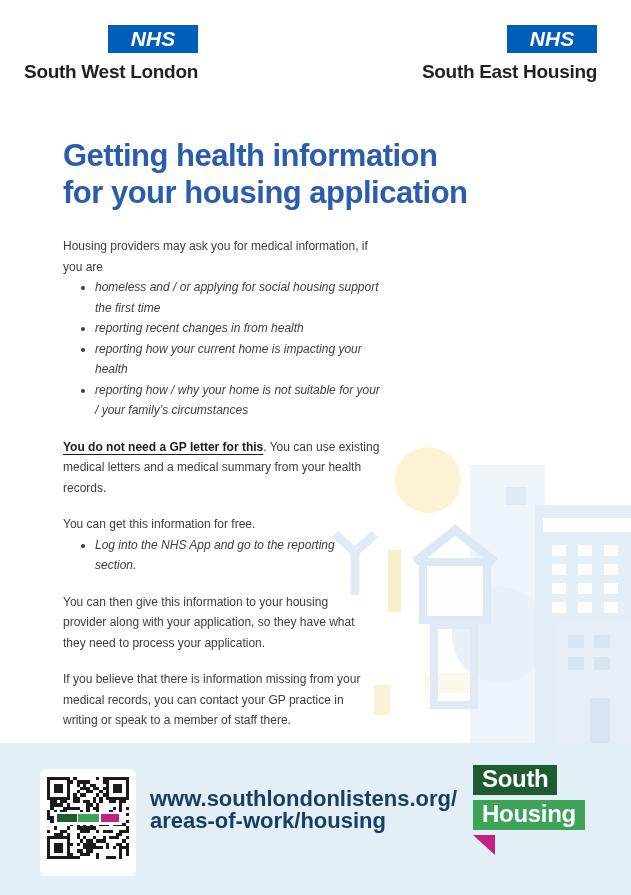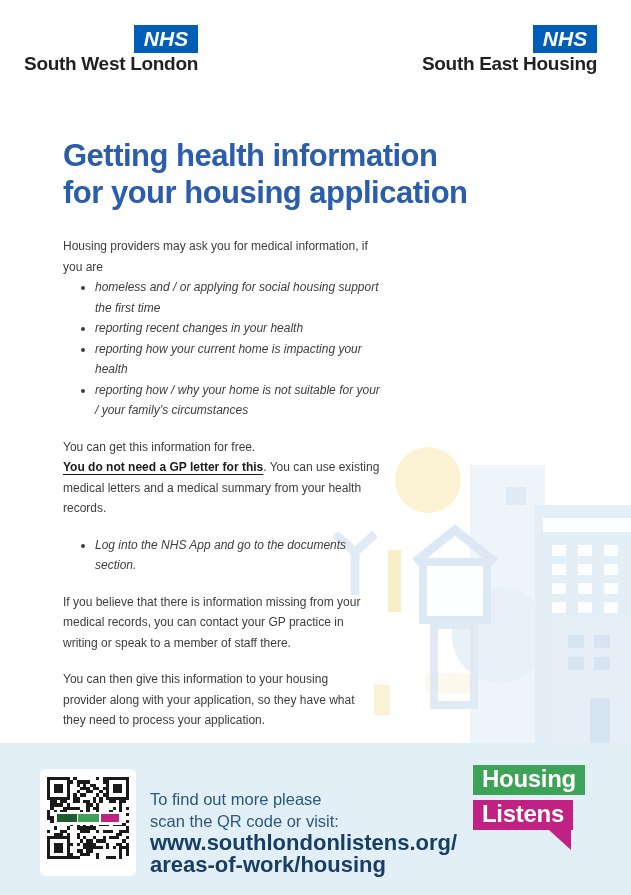--- a/index.html
+++ b/index.html
@@ -7,26 +7,26 @@
     position:relative; width:631px; height:895px; margin:0 auto;
     background:#fff; overflow:hidden;
     font-family:"Liberation Sans", sans-serif;
     color:var(--body-text,#3D3D3D);
   }
   
   .logo-block{position:absolute; display:flex; flex-direction:column; align-items:flex-end;}
   .logo-left{top:25px; left:24px; width:174px;}
   .logo-right{top:25px; right:34px; width:170px;}
   .nhs-box{
-    background:var(--nhs-blue,#005EB8); color:#fff; width:64px; height:28px;
+    background:var(--nhs-blue,#005EB8); color:#fff; width:90px; height:28px;
     display:flex; align-items:center; justify-content:center;
     font-style:italic; font-weight:bold; font-size:21px; letter-spacing:0;
   }
   .region{
-    margin-top:0; color:var(--region-text,#231F20);
+    margin-top:8px; color:var(--region-text,#231F20);
     font-weight:bold; font-size:19px; letter-spacing:-0.3px; white-space:nowrap;
   }
   
   .city{position:absolute; right:0; top:430px; z-index:0;}
   
   .content{position:absolute; left:63px; top:137px; width:512px; z-index:2;}
   h1.title{
     margin:0 0 25px 0; font-size:31px; line-height:37px; font-weight:800;
     letter-spacing:-0.5px; color:var(--title-blue,#2A5DAB); white-space:pre-line;
   }
@@ -128,43 +128,43 @@
 
   <div class="content">
     <h1 class="title">Getting health information
 for your housing application</h1>
 
     <p class="body-par no-gap">Housing providers may ask you for medical information, if
 you are</p>
     <ul class="bullets">
       <li>homeless and / or applying for social housing support
 the first time</li>
-      <li>reporting recent changes in your health</li>
+      <li>reporting recent changes in from health</li>
       <li>reporting how your current home is impacting your
 health</li>
       <li>reporting how / why your home is not suitable for your
 / your family’s circumstances</li>
     </ul>
 
-    <p class="body-par no-gap">You can get this information for free.</p>
-
     <p class="body-par"><span class="gp-bold">You do not need a GP letter for this</span><span>. You can use existing
 medical letters and a medical summary from your health
 records.</span></p>
+
+    <p class="body-par no-gap">You can get this information for free.</p>
     <ul class="bullets">
-      <li>Log into the NHS App and go to the documents
+      <li>Log into the NHS App and go to the reporting
 section.</li>
     </ul>
 
+    <p class="body-par">You can then give this information to your housing
+provider along with your application, so they have what
+they need to process your application.</p>
     <p class="body-par">If you believe that there is information missing from your
 medical records, you can contact your GP practice in
 writing or speak to a member of staff there.</p>
-    <p class="body-par">You can then give this information to your housing
-provider along with your application, so they have what
-they need to process your application.</p>
   </div>
 
   <div class="footer">
     <div class="qr-card">
       <svg id="qr-svg" width="82" height="91" viewBox="0 0 25 27.7" shape-rendering="crispEdges" aria-hidden="true">
           <rect x="8" y="0" width="1" height="1" fill="#1a1a1a"></rect>
           <rect x="15" y="0" width="1" height="1" fill="#1a1a1a"></rect>
           <rect x="17" y="0" width="1" height="1" fill="#1a1a1a"></rect>
           <rect x="7" y="1" width="1" height="1" fill="#1a1a1a"></rect>
           <rect x="9" y="1" width="1" height="1" fill="#1a1a1a"></rect>
@@ -383,27 +383,25 @@
           <rect x="1" y="19" width="5" height="5" fill="#fff"></rect>
           <rect x="2" y="20" width="3" height="3" fill="#1a1a1a"></rect>
           <rect x="2.2" y="10.6" width="20.6" height="4" fill="#fff"></rect>
           <rect x="3" y="11.4" width="6" height="2.4" fill="#1E5B31"></rect>
           <rect x="9.4" y="11.4" width="6.6" height="2.4" fill="#3EA258"></rect>
           <rect x="16.4" y="11.4" width="5.6" height="2.4" fill="#C02182"></rect>
           <rect x="0" y="26.5" width="0.01" height="0.01" fill="#fff"></rect>
         </svg>
     </div>
     <div class="footer-text">
-      <div class="footer-prompt">To find out more please
-scan the QR code or visit:</div>
       <a class="footer-url" href="#">www.southlondonlistens.org/
 areas-of-work/housing</a>
     </div>
     <div class="sll-logo">
+      <div class="sll-word sll-south">South</div>
       <div class="sll-word sll-london">Housing</div>
       <div class="listens-wrap">
-        <div class="sll-word sll-listens">Listens</div>
         <div class="sll-tail"></div>
       </div>
     </div>
   </div>
 
 </div>
 
 </body></html>

